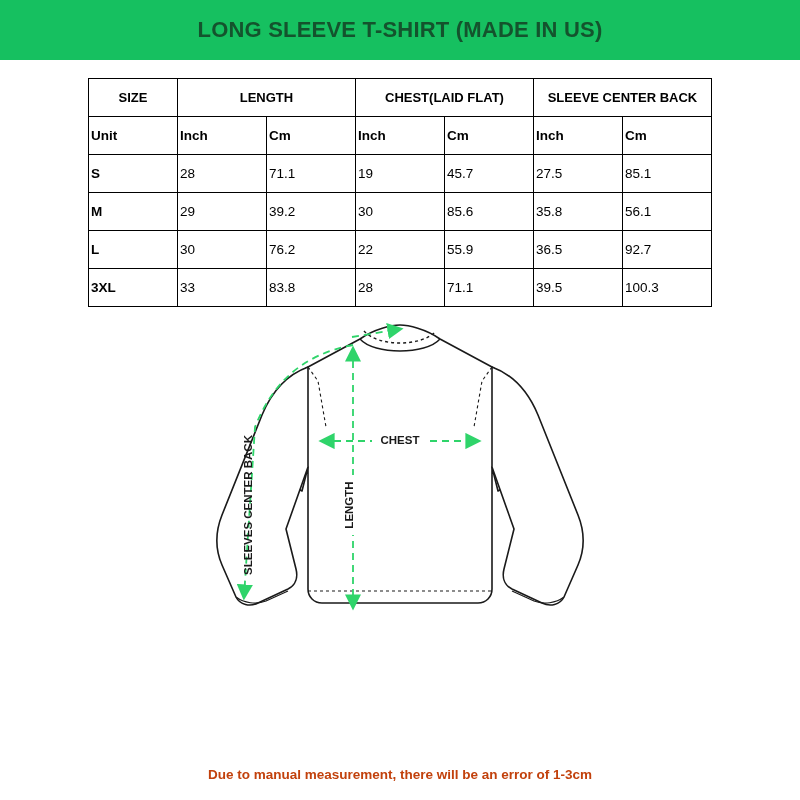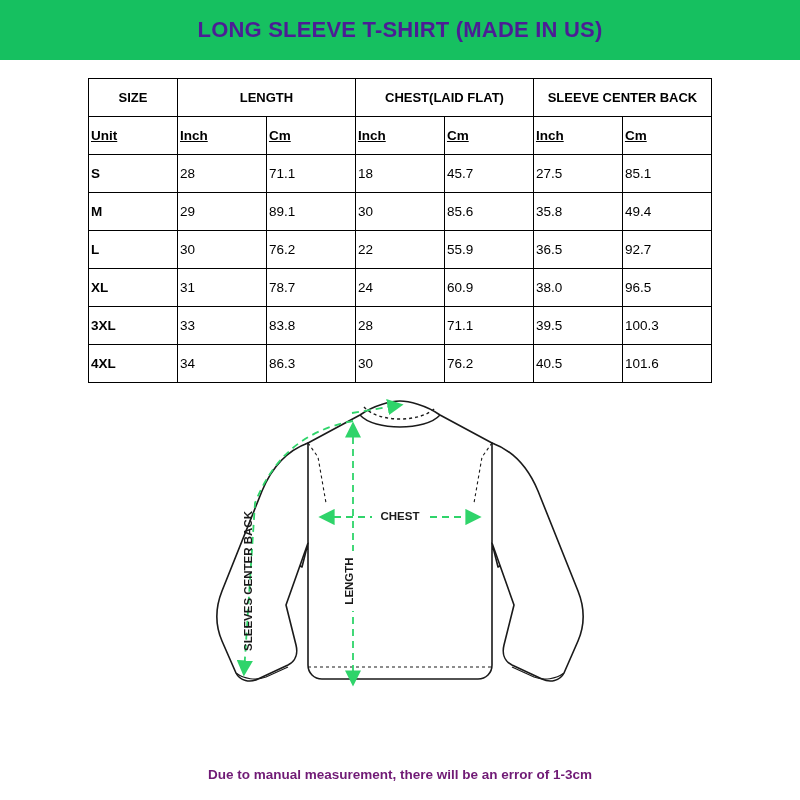--- a/index.html
+++ b/index.html
@@ -26,21 +26,21 @@
   
   .header-banner {
     background: #1db954;
     background: #16c060;
     height: 60px;
     display: flex;
     align-items: center;
     justify-content: center;
   }
   .header-title {
-    color: #4c1d95;
+    color: #14532d;
     font-size: 22px;
     font-weight: bold;
     letter-spacing: 0.2px;
     text-align: right;
   }
 
   
   .table-wrap {
     padding: 18px 88px 0 88px;
     box-sizing: border-box;
@@ -63,42 +63,41 @@
   }
   .col-size { width: 86px; }
   .col-num  { width: 86px; }
   td.size-cell {
     font-weight: bold;
     font-size: 14px;
   }
   td.unit-cell {
     font-weight: bold;
     font-size: 13px;
-    text-decoration: underline;
   }
 
   
   .diagram-wrap {
     flex: 1;
     position: relative;
   }
   .diagram-svg {
     position: absolute;
     left: 0;
     top: 0;
   }
 
   
   .footer-note {
     position: absolute;
     left: 0;
     right: 0;
     bottom: 18px;
     text-align: center;
-    color: #701a75;
+    color: #c2410c;
     font-size: 13.5px;
     font-weight: bold;
   }
 </style>
 </head>
 <body>
 
 <div class="page">
 
   <div class="header-banner">
@@ -131,69 +130,51 @@
           <td class="unit-cell">Cm</td>
           <td class="unit-cell">Inch</td>
           <td class="unit-cell">Cm</td>
         </tr>
       </thead>
       <tbody>
         <tr>
           <td class="size-cell">S</td>
           <td>28</td>
           <td>71.1</td>
-          <td>18</td>
+          <td>19</td>
           <td>45.7</td>
           <td>27.5</td>
           <td>85.1</td>
         </tr>
         <tr>
           <td class="size-cell">M</td>
           <td>29</td>
-          <td>89.1</td>
+          <td>39.2</td>
           <td>30</td>
           <td>85.6</td>
           <td>35.8</td>
-          <td>49.4</td>
+          <td>56.1</td>
         </tr>
         <tr>
           <td class="size-cell">L</td>
           <td>30</td>
           <td>76.2</td>
           <td>22</td>
           <td>55.9</td>
           <td>36.5</td>
           <td>92.7</td>
         </tr>
         <tr>
-          <td class="size-cell">XL</td>
-          <td>31</td>
-          <td>78.7</td>
-          <td>24</td>
-          <td>60.9</td>
-          <td>38.0</td>
-          <td>96.5</td>
-        </tr>
-        <tr>
           <td class="size-cell">3XL</td>
           <td>33</td>
           <td>83.8</td>
           <td>28</td>
           <td>71.1</td>
           <td>39.5</td>
           <td>100.3</td>
-        </tr>
-        <tr>
-          <td class="size-cell">4XL</td>
-          <td>34</td>
-          <td>86.3</td>
-          <td>30</td>
-          <td>76.2</td>
-          <td>40.5</td>
-          <td>101.6</td>
         </tr>
       </tbody>
     </table>
   </div>
 
   <div class="diagram-wrap">
     <svg class="diagram-svg" width="800" height="370" viewBox="0 0 800 370">
       <defs>
         <marker id="arrHead" markerWidth="9" markerHeight="9" refX="7" refY="4.5" orient="auto">
           <path d="M0,0 L9,4.5 L0,9 z" fill="#2fd46a"></path>

